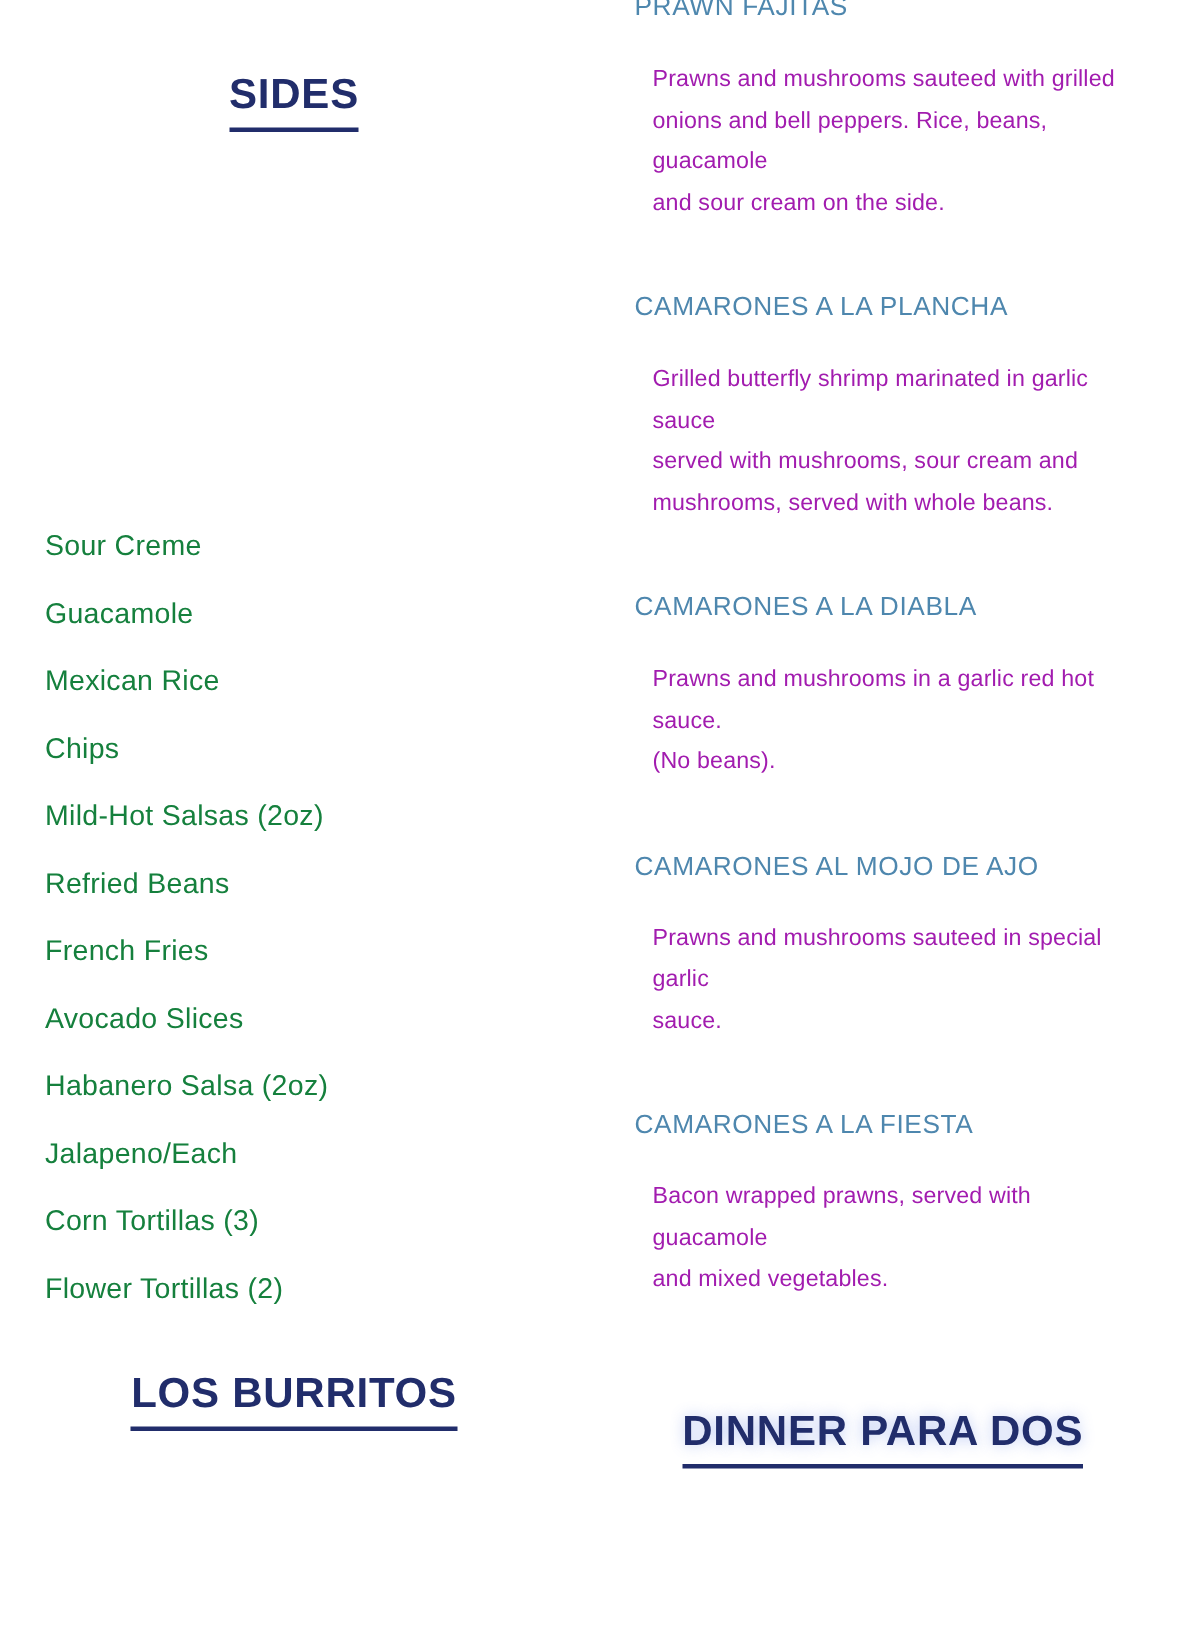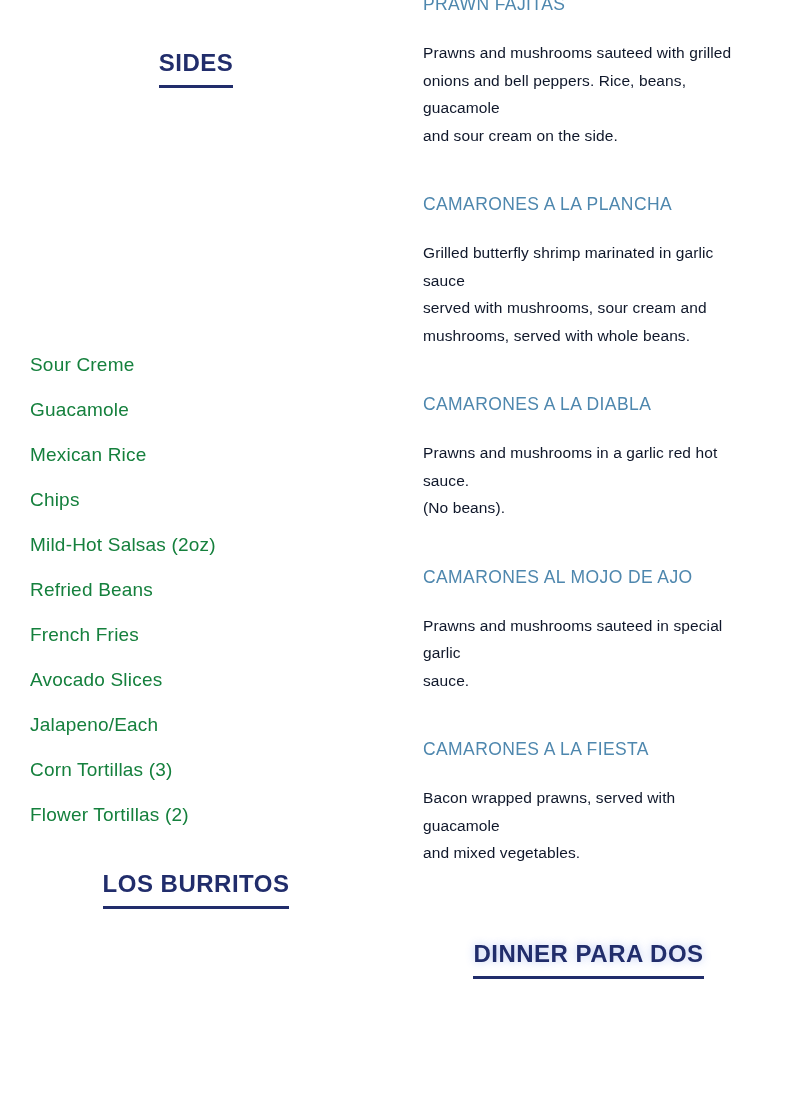--- a/index.html
+++ b/index.html
@@ -12,21 +12,21 @@
     -webkit-font-smoothing:antialiased;
   }
   .col{position:absolute;top:0;height:1093px;}
   .col-left{left:0;width:392px;}
   .col-right{left:392px;width:393px;padding:0;}
 
   
   .section-title{
     margin:0;
     text-align:center;
-    font-size:24px;
+    font-size:28px;
     font-weight:700;
     line-height:38px;
     letter-spacing:0.5px;
     color:#212d6b;
   }
   .section-title .u{
     display:inline-block;
     border-bottom:3px solid #212d6b;
     padding-bottom:3px;
   }
@@ -59,26 +59,26 @@
   .dish:first-child .dish-name{margin-top:-7px;}
   .dish-name{
     margin:0 0 24px 0;
     font-size:17.5px;
     font-weight:500;
     line-height:22px;
     letter-spacing:0.4px;
     color:#4e87ae;
   }
   .dish-desc{
-    margin:0 0 44px 0;
+    margin:0 0 44px 12px;
     font-size:15.5px;
     font-weight:400;
     line-height:27.5px;
     letter-spacing:0.1px;
-    color:#0f172a;
+    color:#a21caf;
     white-space:pre-line;
   }
 </style>
 </head>
 <body>
 
 <div class="page">
 
   <div class="col col-left">
     <h2 class="section-title title-sides">
@@ -87,20 +87,21 @@
 
     <ul class="sides-list">
       <li>Sour Creme</li>
       <li>Guacamole</li>
       <li>Mexican Rice</li>
       <li>Chips</li>
       <li>Mild-Hot Salsas (2oz)</li>
       <li>Refried Beans</li>
       <li>French Fries</li>
       <li>Avocado Slices</li>
+      <li>Habanero Salsa (2oz)</li>
       <li>Jalapeno/Each</li>
       <li>Corn Tortillas (3)</li>
       <li>Flower Tortillas (2)</li>
     </ul>
 
     <h2 class="section-title title-burritos">
       <span class="u">LOS BURRITOS</span>
     </h2>
   </div>
 

